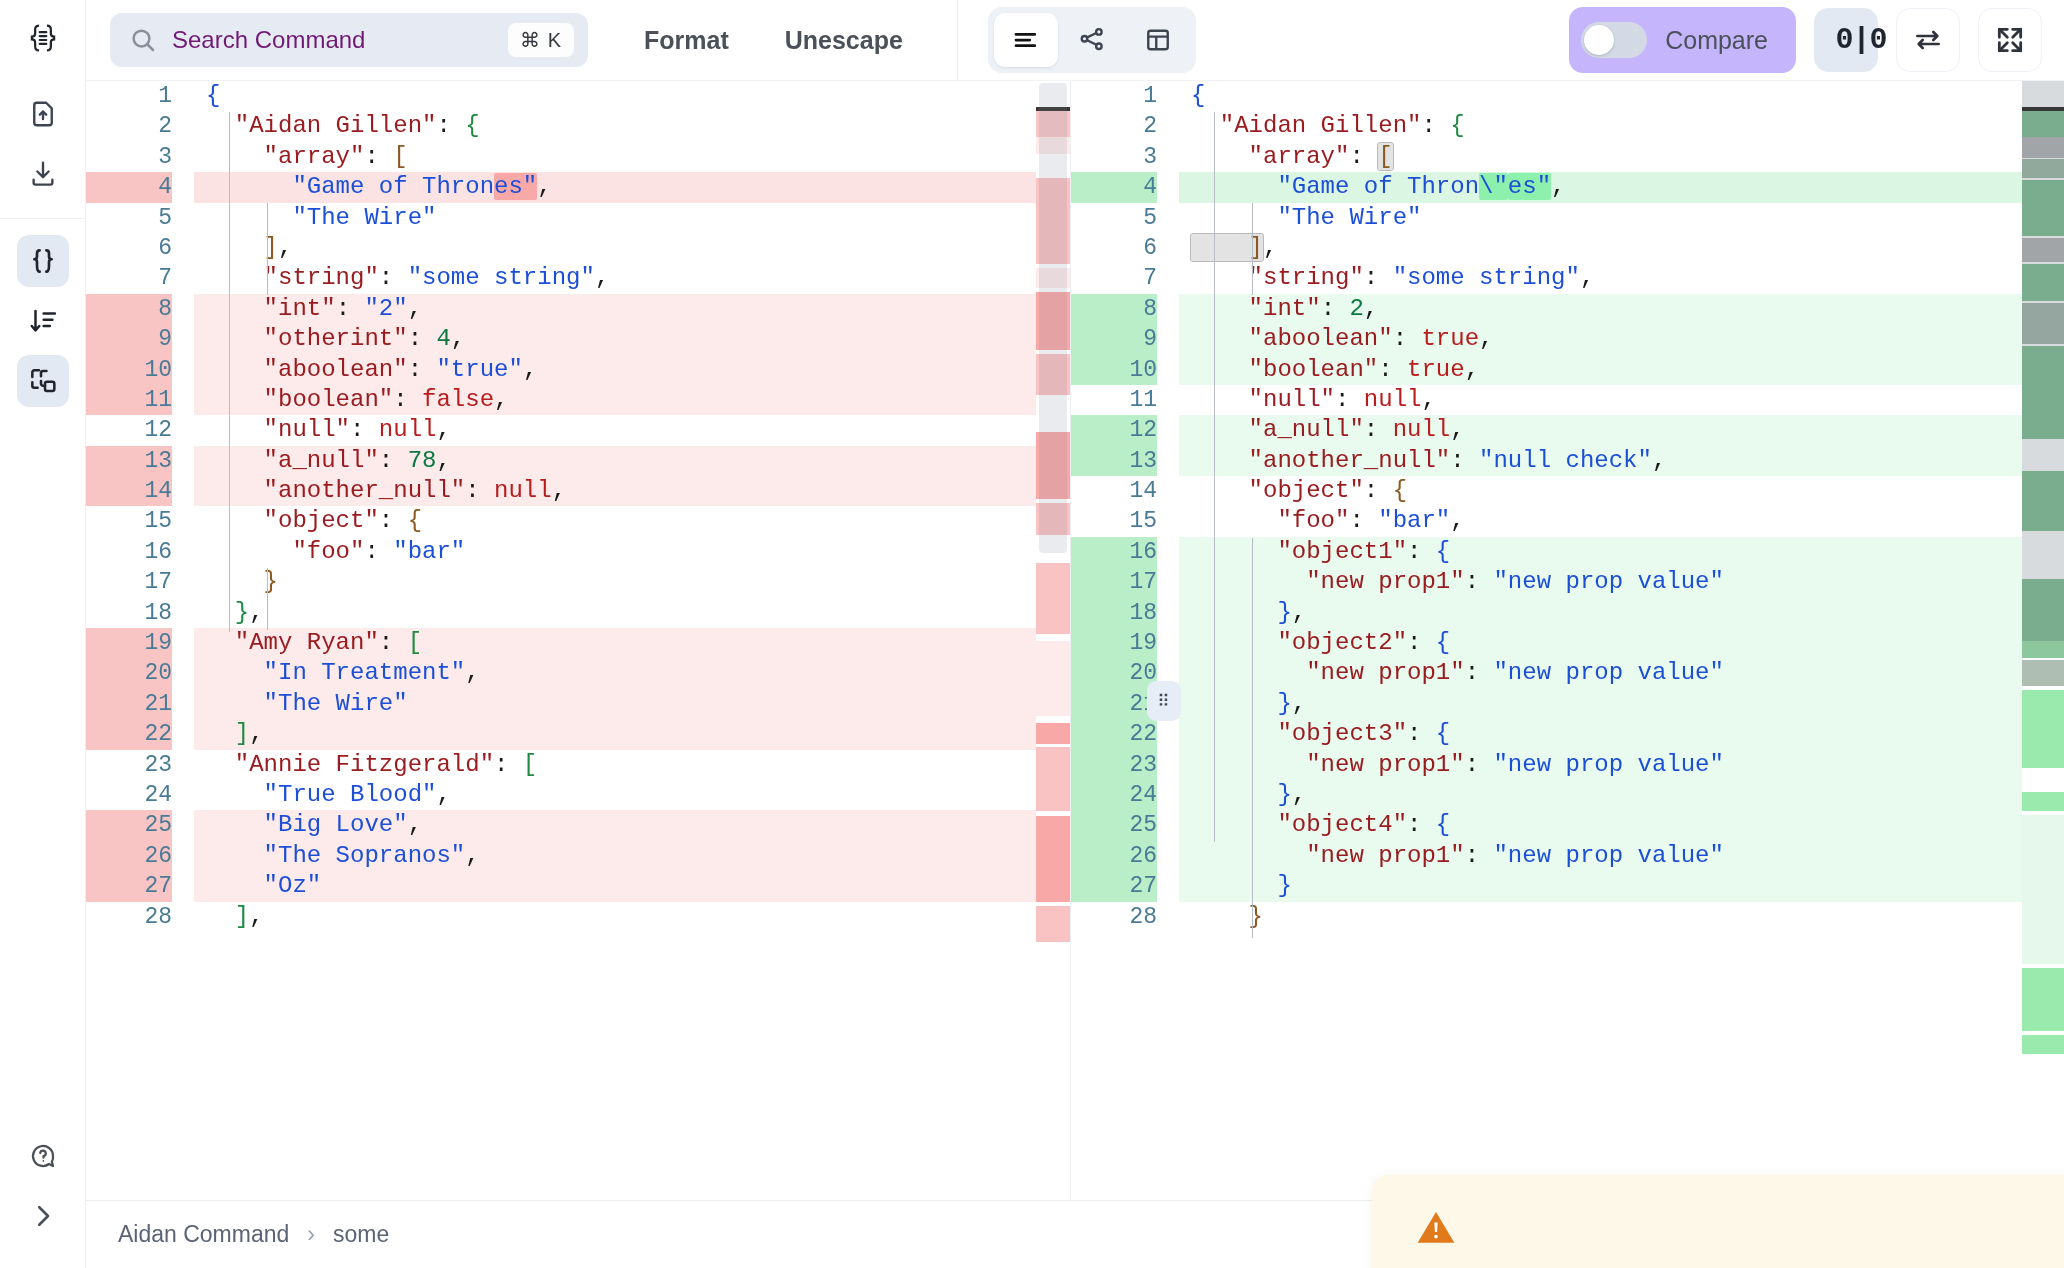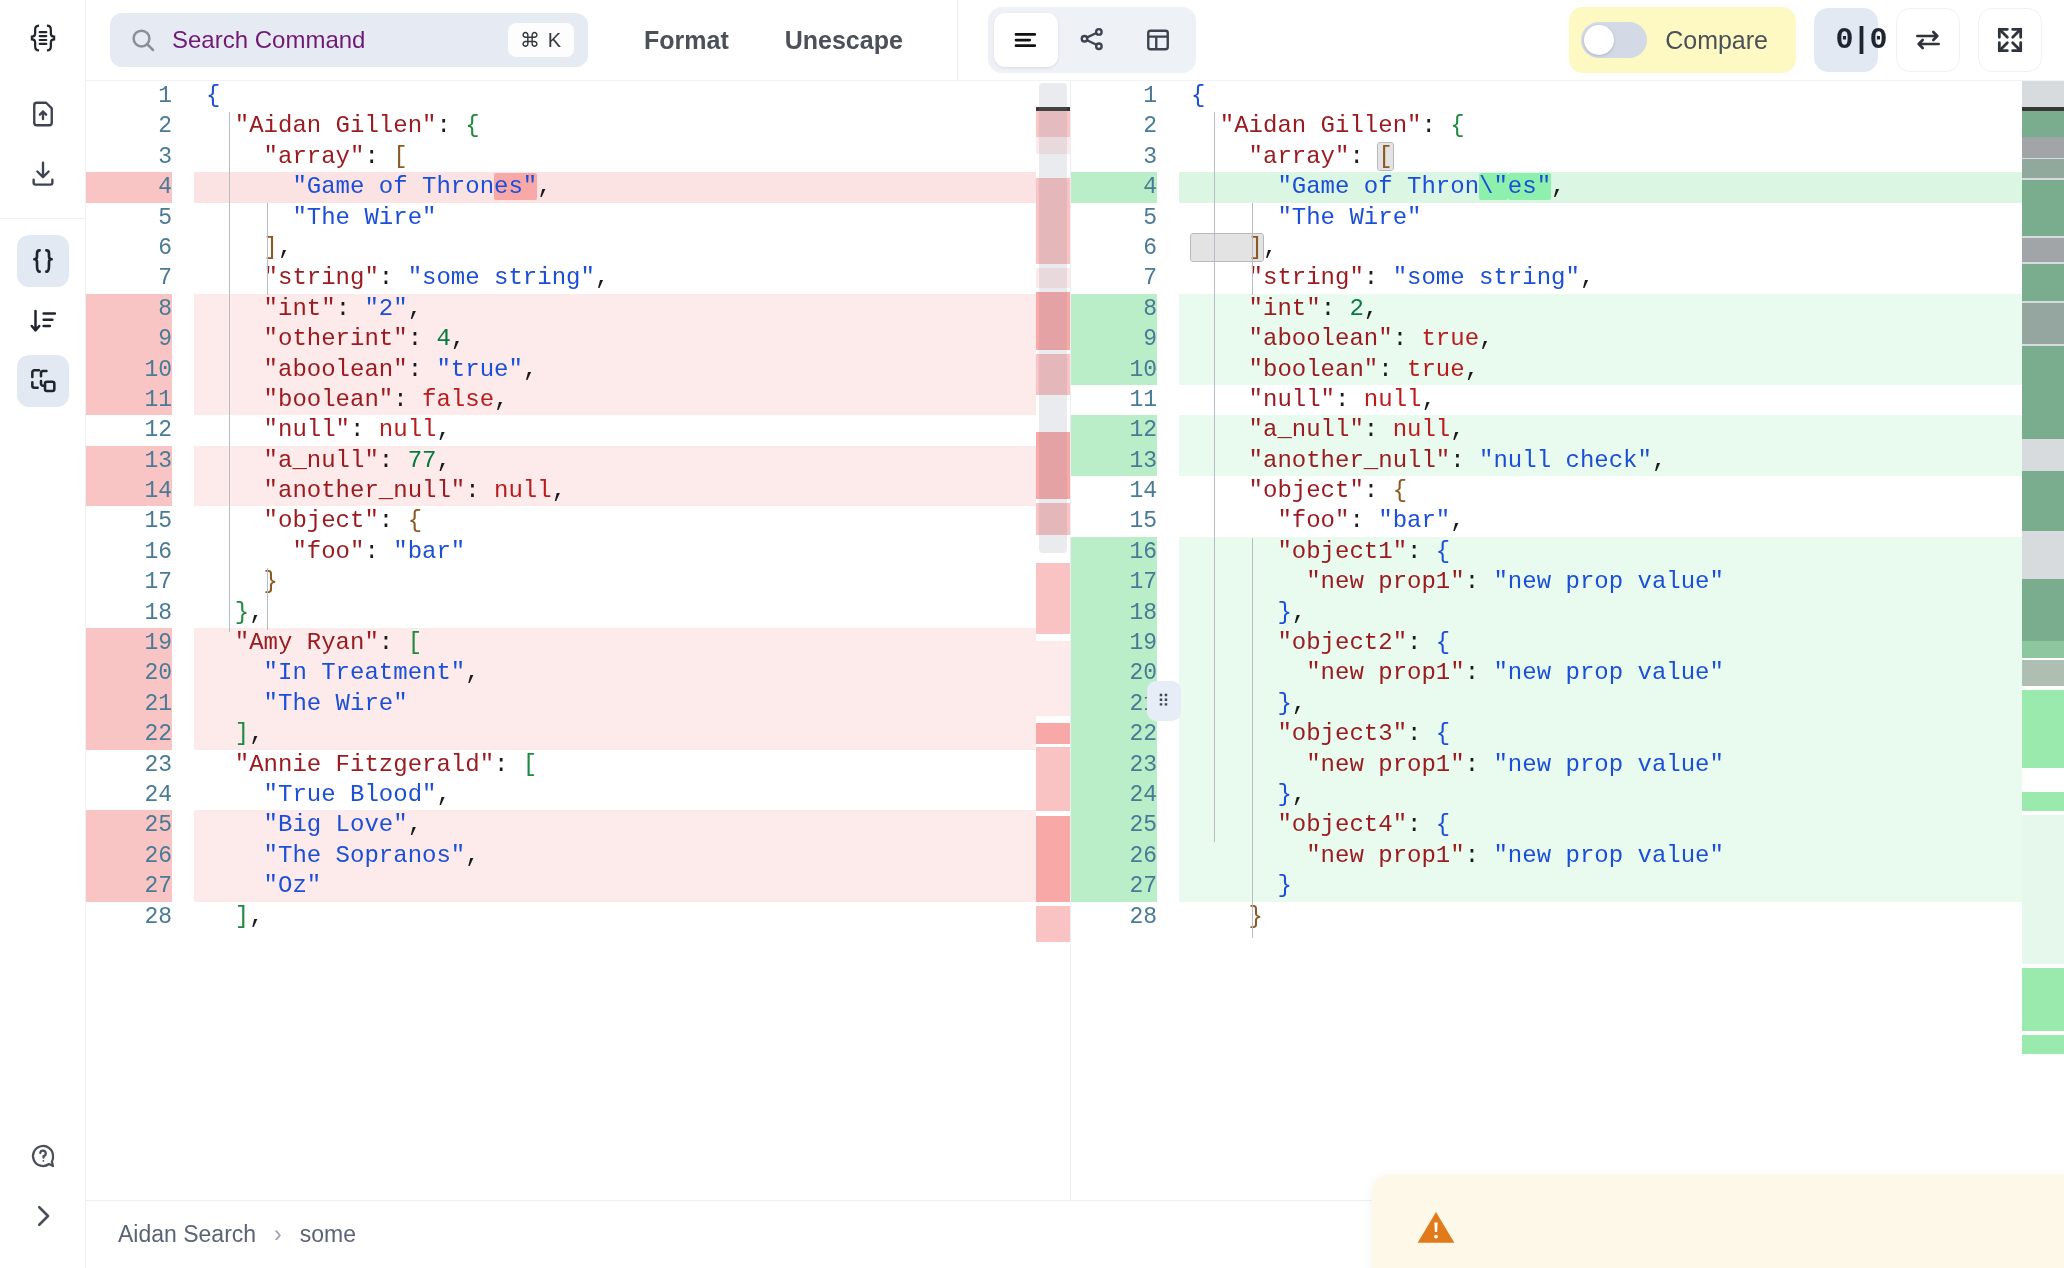--- a/index.html
+++ b/index.html
@@ -106,21 +106,21 @@
     width: 64px; height: 54px;
     border-radius: 11px;
     display: flex; align-items: center; justify-content: center;
     color: #3d4350;
     cursor: pointer;
   }
   .seg-btn.active { background: #ffffff; box-shadow: 0 1px 3px rgba(30,40,60,.10); }
   .tb-right { margin-left: auto; display: flex; align-items: center; gap: 18px; }
   .cmp-wrap {
     display: flex; align-items: center;
-    background: #fef9c3;
+    background: #c4b5fd;
     border-radius: 14px;
     height: 66px;
     padding: 0 28px 0 12px;
     gap: 18px;
     cursor: pointer;
   }
   .toggle {
     width: 66px; height: 36px;
     border-radius: 18px;
     background: #d3dae5;
@@ -470,21 +470,21 @@
             <div class="row "><span class="k">    "array"</span><span class="p">: </span><span class="br-o">[</span></div>
             <div class="row c-cur-del"><span class="s">      "Game of Thron</span><span class="s hl-del">es"</span><span class="p">,</span></div>
             <div class="row "><span class="s">      "The Wire"</span></div>
             <div class="row "><span class="br-o">    ]</span><span class="p">,</span></div>
             <div class="row "><span class="k">    "string"</span><span class="p">: </span><span class="s">"some string"</span><span class="p">,</span></div>
             <div class="row c-del"><span class="k">    "int"</span><span class="p">: </span><span class="s">"2"</span><span class="p">,</span></div>
             <div class="row c-del"><span class="k">    "otherint"</span><span class="p">: </span><span class="n">4</span><span class="p">,</span></div>
             <div class="row c-del"><span class="k">    "aboolean"</span><span class="p">: </span><span class="s">"true"</span><span class="p">,</span></div>
             <div class="row c-del"><span class="k">    "boolean"</span><span class="p">: </span><span class="b">false</span><span class="p">,</span></div>
             <div class="row "><span class="k">    "null"</span><span class="p">: </span><span class="b">null</span><span class="p">,</span></div>
-            <div class="row c-del"><span class="k">    "a_null"</span><span class="p">: </span><span class="n">77</span><span class="p">,</span></div>
+            <div class="row c-del"><span class="k">    "a_null"</span><span class="p">: </span><span class="n">78</span><span class="p">,</span></div>
             <div class="row c-del"><span class="k">    "another_null"</span><span class="p">: </span><span class="b">null</span><span class="p">,</span></div>
             <div class="row "><span class="k">    "object"</span><span class="p">: </span><span class="br-o">{</span></div>
             <div class="row "><span class="k">      "foo"</span><span class="p">: </span><span class="s">"bar"</span></div>
             <div class="row "><span class="br-o">    }</span></div>
             <div class="row "><span class="br-g">  }</span><span class="p">,</span></div>
             <div class="row c-del"><span class="k">  "Amy Ryan"</span><span class="p">: </span><span class="br-g">[</span></div>
             <div class="row c-del"><span class="s">    "In Treatment"</span><span class="p">,</span></div>
             <div class="row c-del"><span class="s">    "The Wire"</span></div>
             <div class="row c-del"><span class="br-g">  ]</span><span class="p">,</span></div>
             <div class="row "><span class="k">  "Annie Fitzgerald"</span><span class="p">: </span><span class="br-g">[</span></div>
@@ -609,19 +609,19 @@
         <span>
           <svg width="44" height="44" viewBox="0 0 24 24" fill="#e07a1a">
             <path d="M12 3.3 22 20H2L12 3.3z"></path>
             <path d="M11.1 9h1.8l-.3 5.2h-1.2L11.1 9zM12 15.7a1 1 0 1 1 0 2 1 1 0 0 1 0-2z" fill="#fff"></path>
           </svg>
         </span>
       </div>
     </div>
 
     <div class="statusbar">
-      <span class="crumb">Aidan Search</span>
+      <span class="crumb">Aidan Command</span>
       <span class="crumb-sep">›</span>
       <span class="crumb">some</span>
       <span class="pos">4:7</span>
     </div>
   </div>
 </div>
 
 </body></html>

